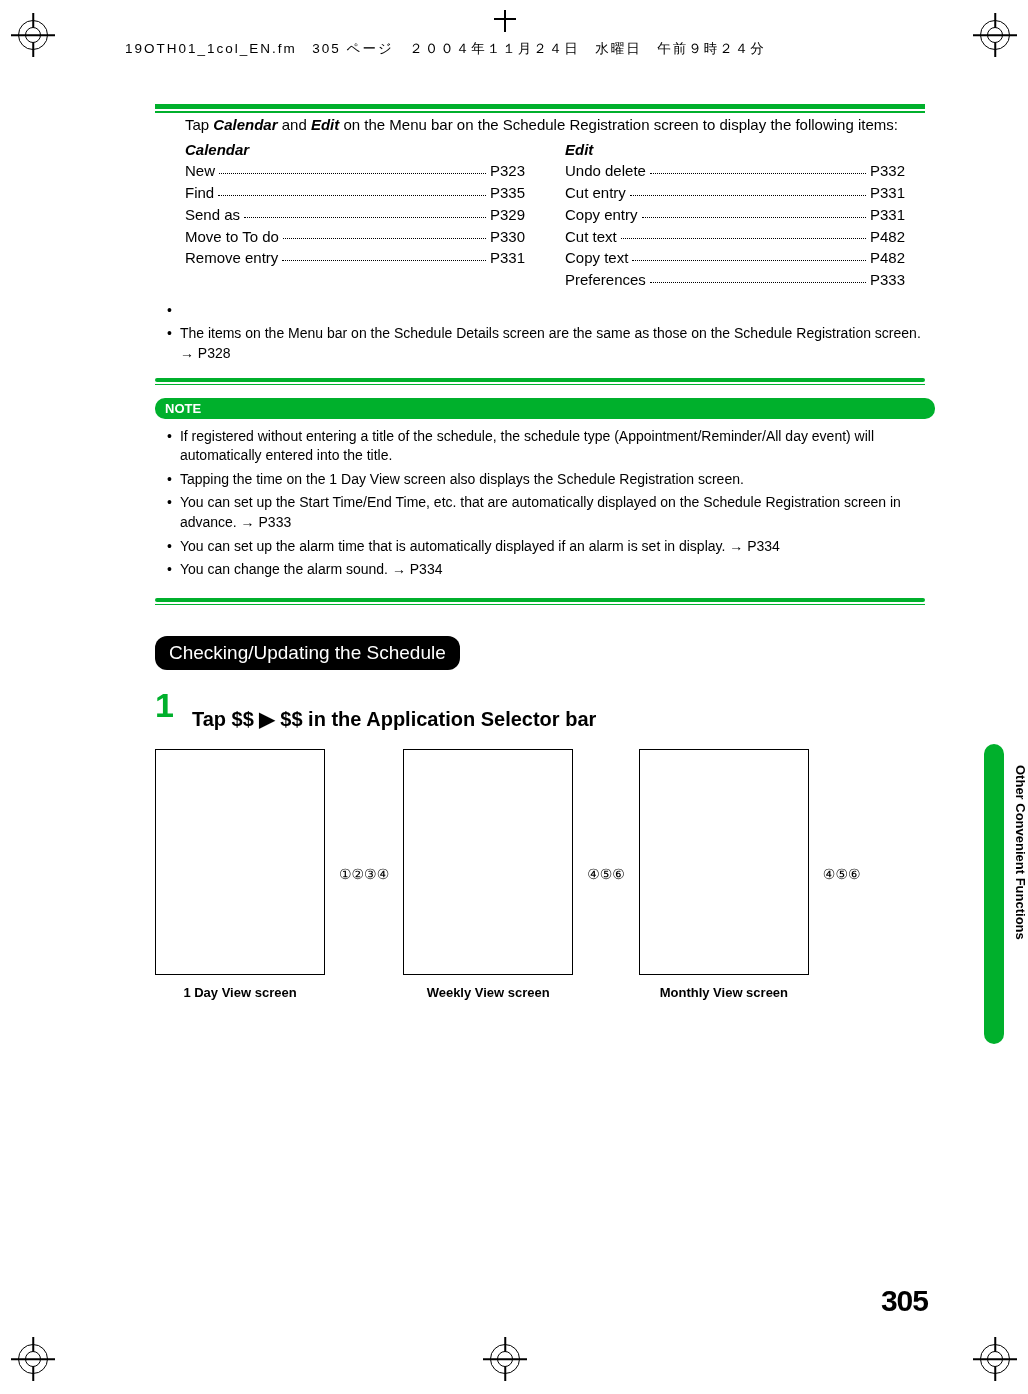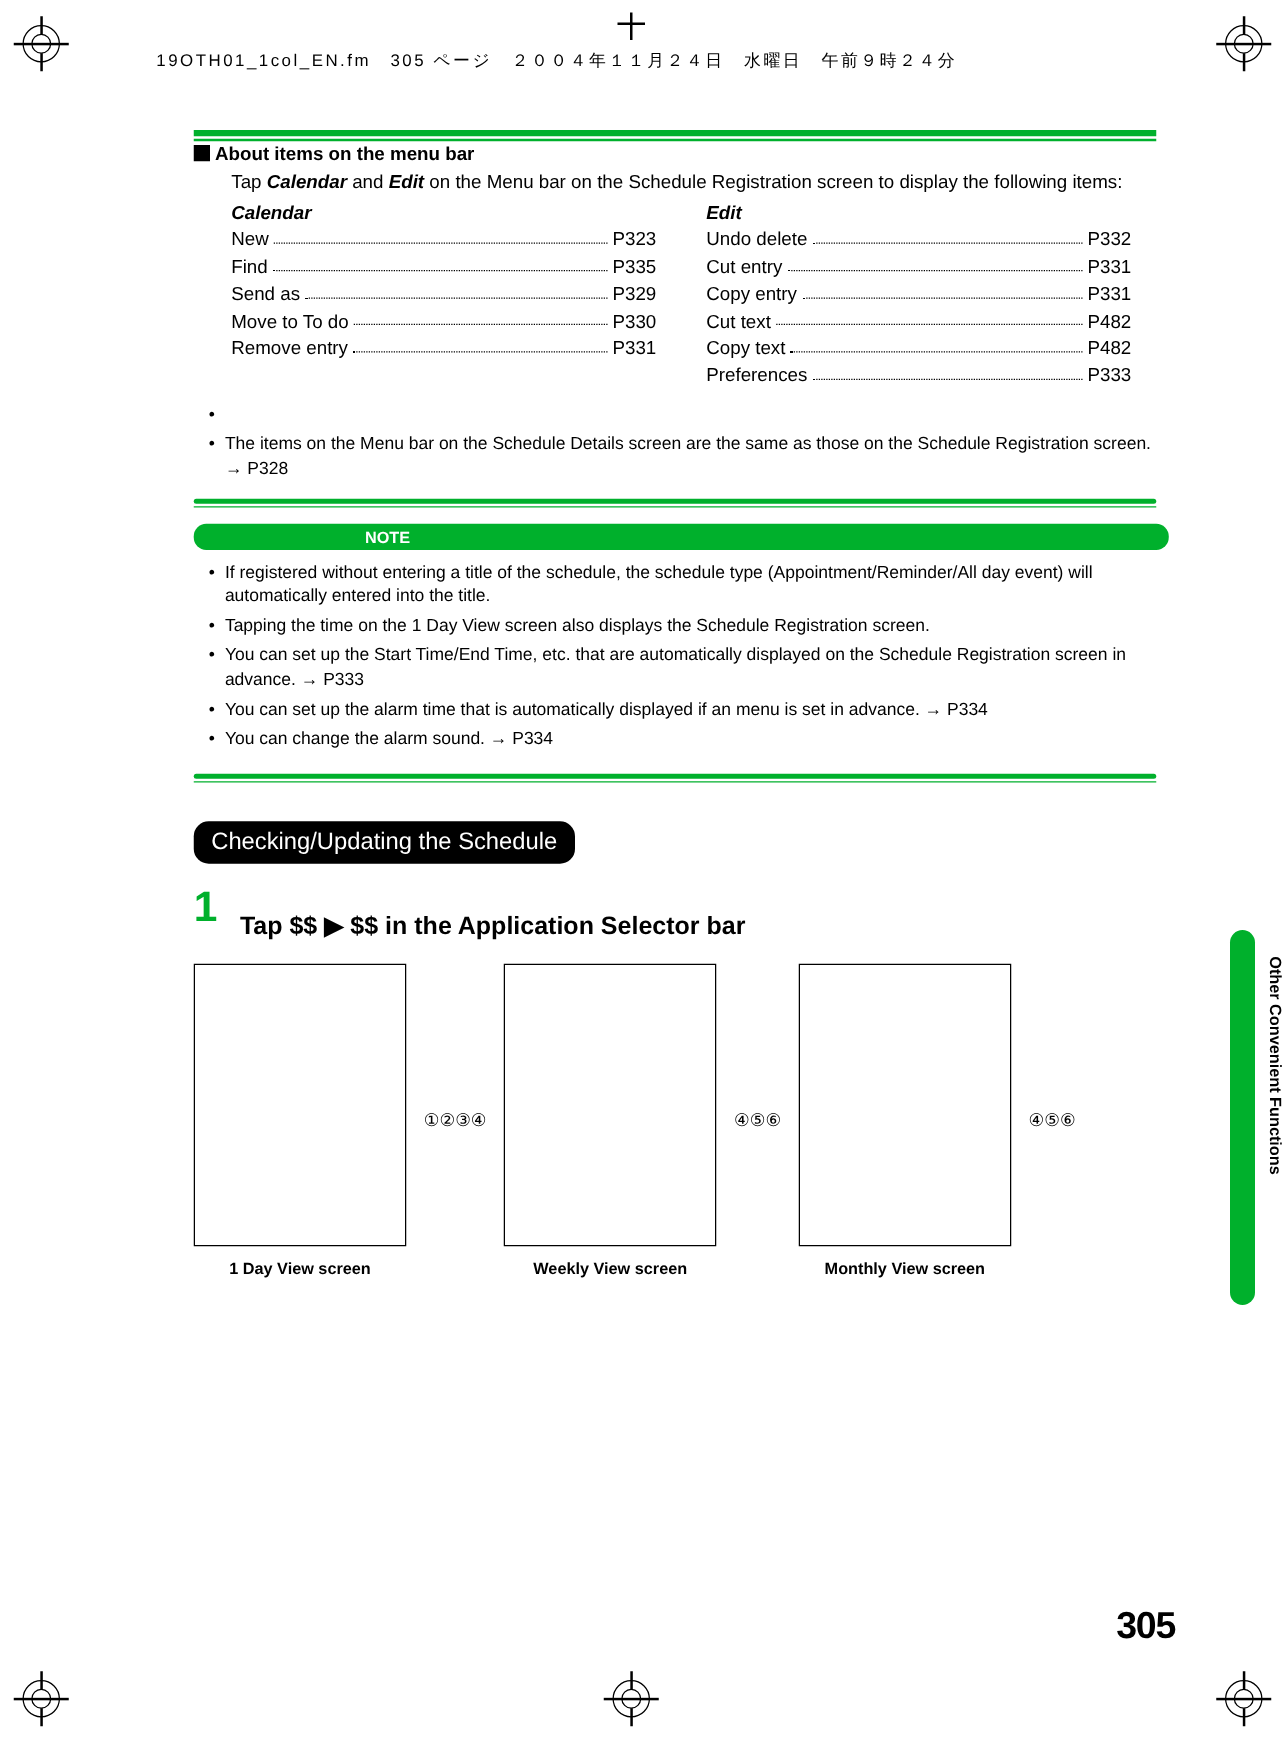--- a/index.html
+++ b/index.html
@@ -121,21 +121,20 @@
     display: inline-block;
     background: #00b02c;
     color: #fff;
     font-weight: bold;
     font-size: 13px;
     padding: 3px 480px 3px 10px;
     border-radius: 10px;
     width: 780px;
     box-sizing: border-box;
     margin-bottom: 4px;
-    text-align: center;
   }
 
   .section-pill {
     background: #000000;
     color: #fff;
     font-size: 19px;
     padding: 6px 14px;
     border-radius: 12px;
     display: inline-block;
     margin: 18px 0 10px 0;
@@ -179,21 +178,21 @@
     color: #000;
     font-size: 13px;
     font-weight: bold;
     writing-mode: vertical-rl;
     text-orientation: mixed;
     letter-spacing: 0px;
   }
 
   .page-num {
     position: absolute;
-    right: 88px;
+    right: 100px;
     bottom: 76px;
     font-size: 30px;
     font-weight: bold;
     font-family: Arial Narrow, Arial, sans-serif;
     letter-spacing: -1px;
   }
 </style>
 </head>
 <body>
 
@@ -224,23 +223,20 @@
   </div>
 <div class="tick-v" style="left:504px; top:10px;"></div>
 <div class="tick-h" style="left:494px; top:18px;"></div>
 
 <div class="header-line">19OTH01_1col_EN.fm　305 ページ　２００４年１１月２４日　水曜日　午前９時２４分</div>
 
 <div class="page">
 
   <div class="green-bar"></div>
 
-  <div class="h-about">
-    <span class="blk"></span><span>About items on the menu bar</span>
-  </div>
 
   <div class="bodytext indent0">
     <span>Tap </span><span class="bold-ital">Calendar</span><span> and </span><span class="bold-ital">Edit</span><span> on the Menu bar on the Schedule Registration screen to display the following items:</span>
   </div>
 
   <div class="menu-cols">
     <div class="menu-col">
       <div class="col-title">Calendar</div>
       <div class="toc-row">
           <span class="lbl">New</span>
@@ -324,21 +320,21 @@
     <div class="bi">
         <span class="dot">•</span>
         <span>Tapping the time on the 1 Day View screen also displays the Schedule Registration screen.</span>
       </div>
     <div class="bi">
         <span class="dot">•</span>
         <span>You can set up the Start Time/End Time, etc. that are automatically displayed on the Schedule Registration screen in advance. → P333</span>
       </div>
     <div class="bi">
         <span class="dot">•</span>
-        <span>You can set up the alarm time that is automatically displayed if an menu is set in advance. → P334</span>
+        <span>You can set up the alarm time that is automatically displayed if an alarm is set in display. → P334</span>
       </div>
     <div class="bi">
         <span class="dot">•</span>
         <span>You can change the alarm sound. → P334</span>
       </div>
   </div>
 
   <div class="thin-green-sep" style="margin-top:18px;"></div>
 
   <div class="section-pill">Checking/Updating the Schedule</div>

